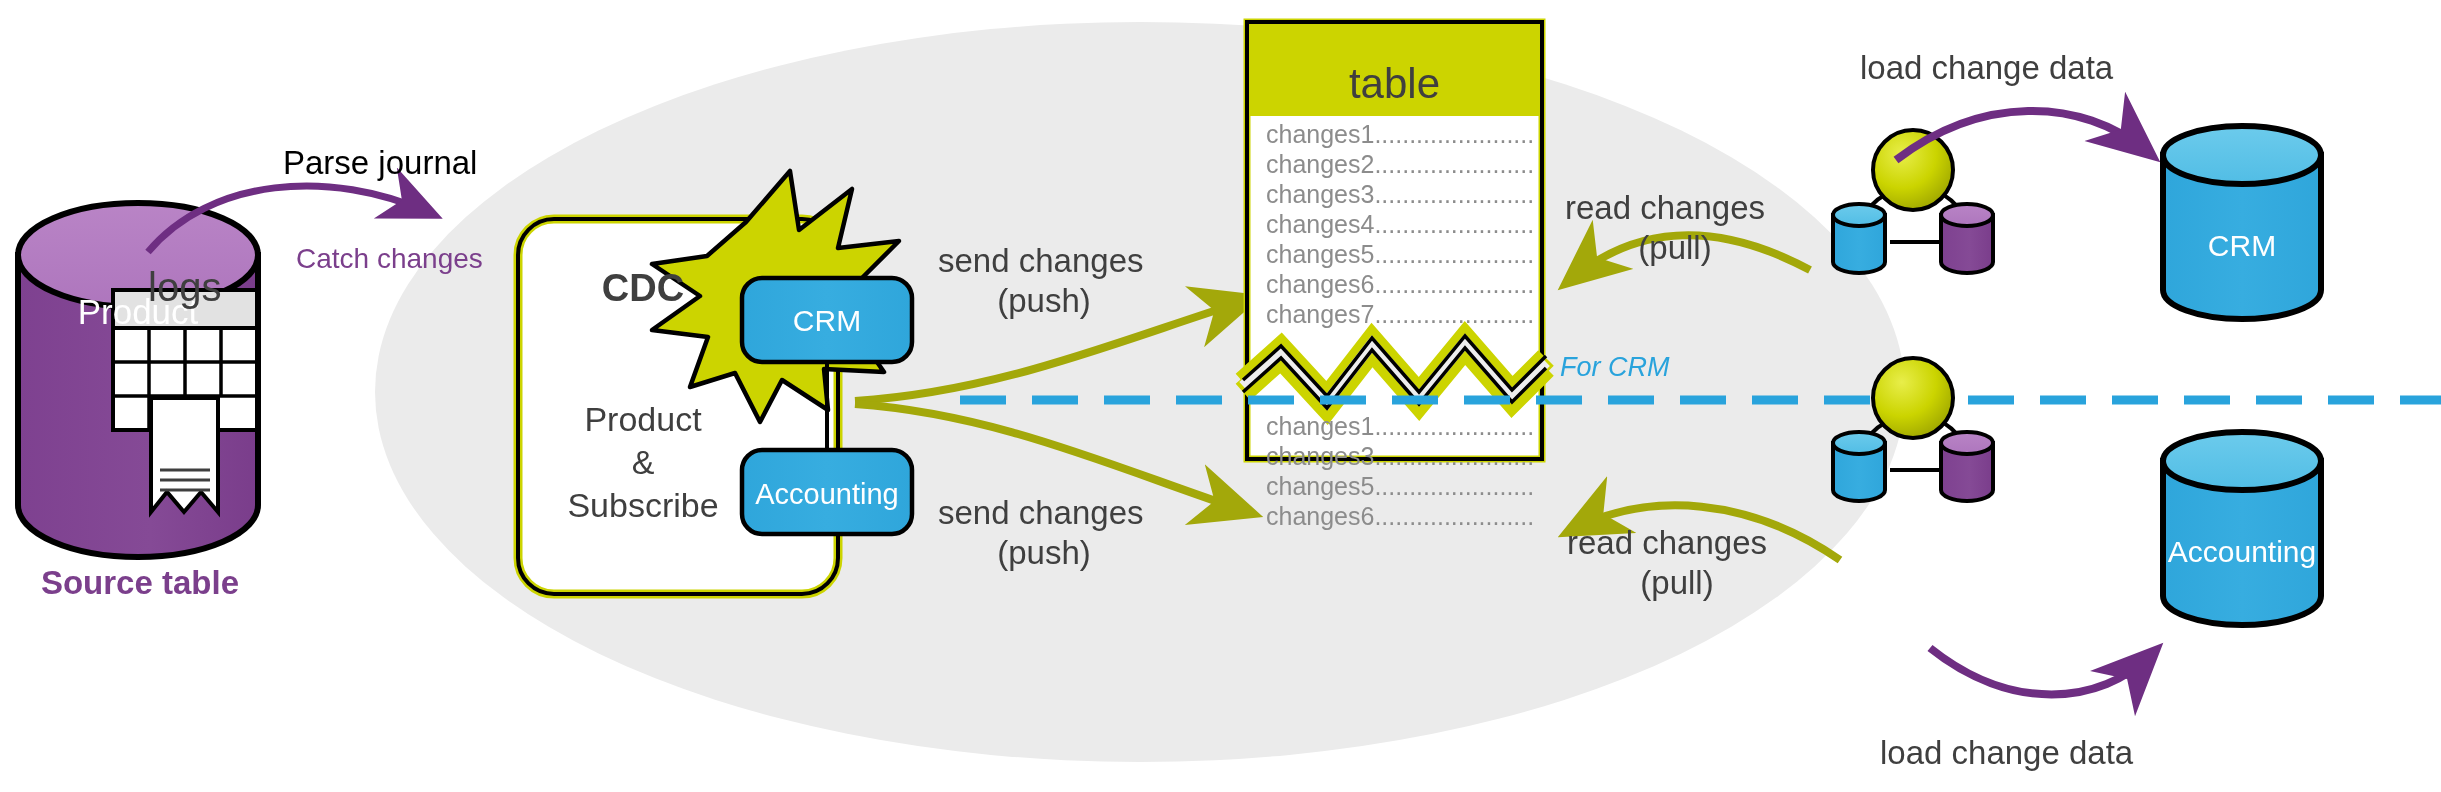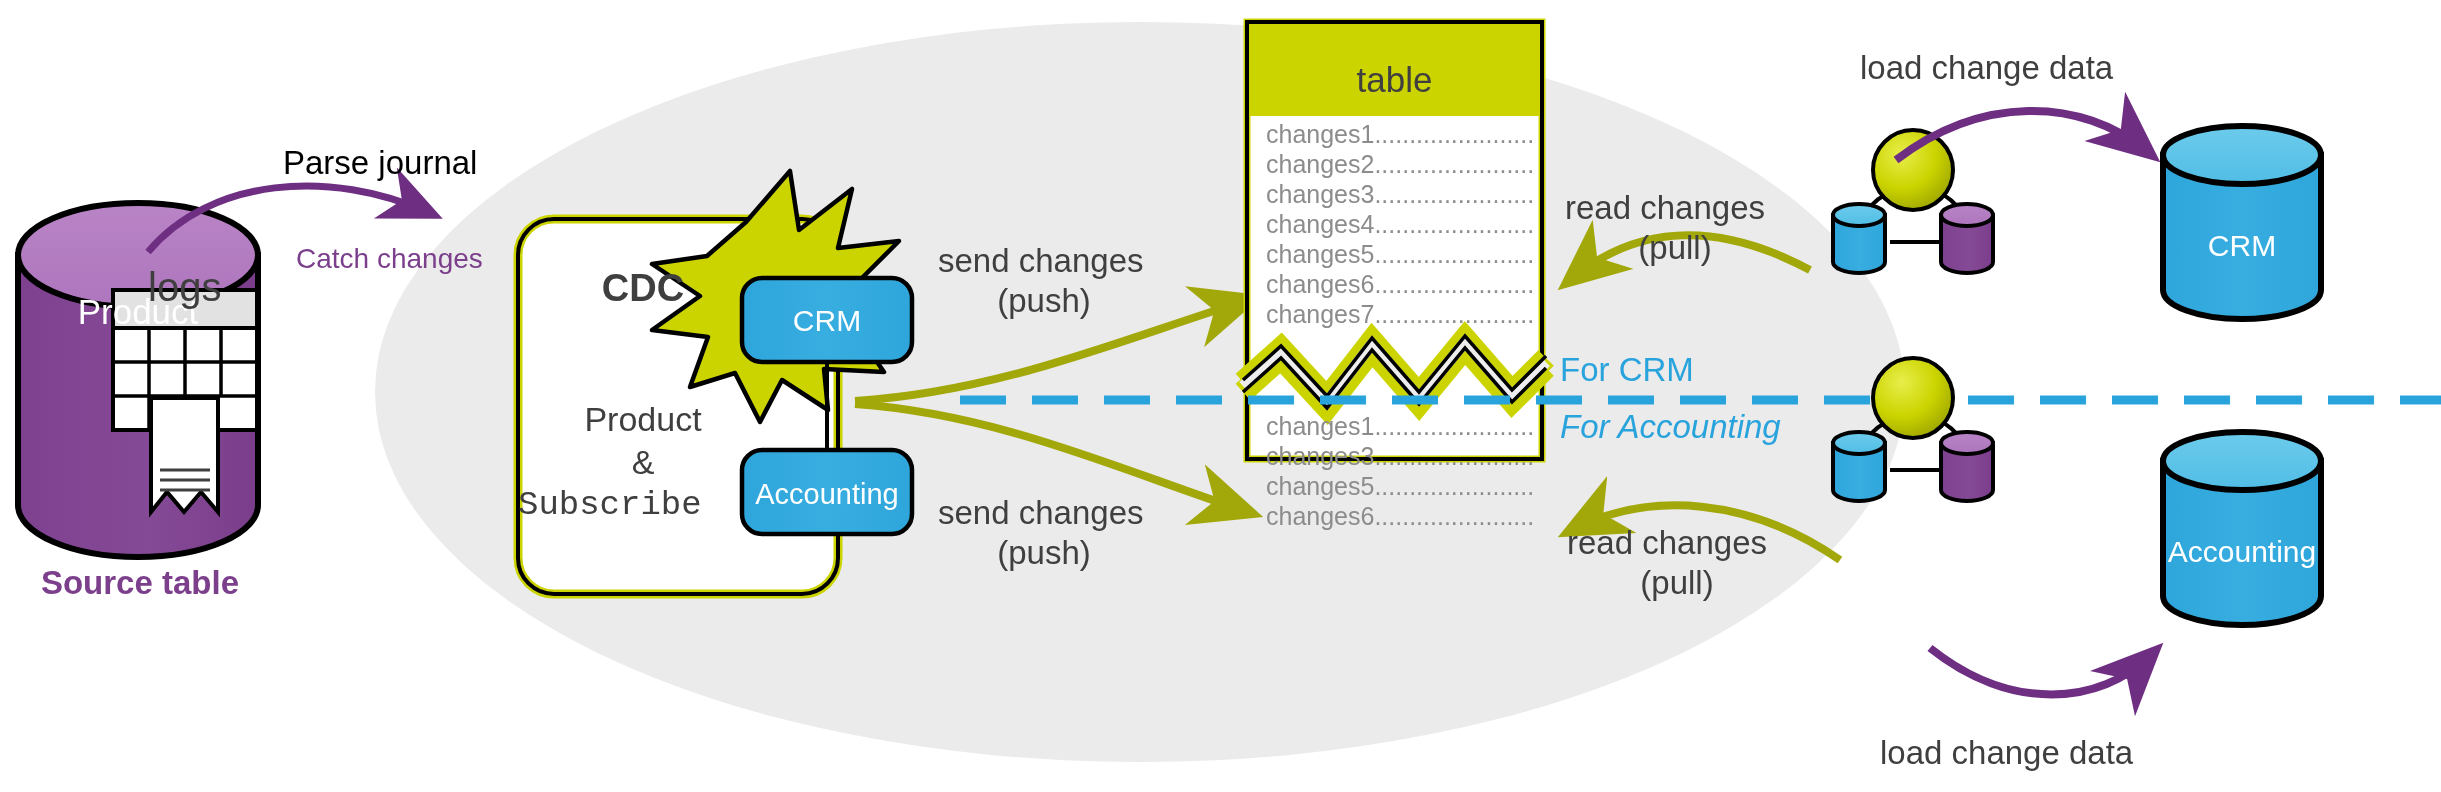--- a/index.html
+++ b/index.html
@@ -163,51 +163,50 @@
 
   <div class="txt" style="left:0px; top:565px; width:280px; text-align:center; font-size:33px; font-weight:bold; color:#7B3F8C;">Source table</div>
 
   <div class="txt" style="left:283px; top:145px; font-size:33px; color:#000000;">Parse journal</div>
   <div class="txt" style="left:296px; top:243px; font-size:28px; color:#7B3F8C;">Catch changes</div>
 
   <div class="txt" style="left:518px; top:267px; width:250px; text-align:center; font-size:38px; font-weight:bold; color:#3F3F3F;">CDC</div>
 
   <div class="txt" style="left:518px; top:400px; width:250px; text-align:center; font-size:34px; color:#3F3F3F;">Product</div>
   <div class="txt" style="left:518px; top:443px; width:250px; text-align:center; font-size:34px; color:#3F3F3F;">&amp;</div>
-  <div class="txt" style="left:518px; top:486px; width:250px; font-size:34px; color:#3F3F3F;font-family:Liberation Mono, monospace;">Subscribe</div>
+  <div class="txt" style="left:518px; top:486px; width:250px; text-align:center; font-size:34px; color:#3F3F3F;">Subscribe</div>
 
   <div class="txt" style="left:742px; top:304px; width:170px; text-align:center; font-size:30px; color:#ffffff;">CRM</div>
   <div class="txt" style="left:738px; top:478px; width:178px; text-align:center; font-size:29px; color:#ffffff;">Accounting</div>
 
   <div class="txt" style="left:938px; top:243px; font-size:33px; color:#3F3F3F;">send changes</div>
   <div class="txt" style="left:938px; top:283px; width:212px; text-align:center; font-size:33px; color:#3F3F3F;">(push)</div>
 
   <div class="txt" style="left:938px; top:495px; font-size:33px; color:#3F3F3F;">send changes</div>
   <div class="txt" style="left:938px; top:535px; width:212px; text-align:center; font-size:33px; color:#3F3F3F;">(push)</div>
 
-  <div class="txt" style="left:1250px; top:60px; width:289px; text-align:center; font-size:35px; color:#3F3F3F;">table</div>
+  <div class="txt" style="left:1250px; top:60px; width:289px; text-align:center; font-size:42px; color:#3F3F3F;">table</div>
 
   <div style="position:absolute; left:1266px; top:120px; width:270px;">
       <div class="txt" style="position: relative; font-size: 25px; color: rgb(140, 140, 140); height: 30px; white-space: pre; overflow: hidden;">changes1........................</div>
       <div class="txt" style="position: relative; font-size: 25px; color: rgb(140, 140, 140); height: 30px; white-space: pre; overflow: hidden;">changes2........................</div>
       <div class="txt" style="position: relative; font-size: 25px; color: rgb(140, 140, 140); height: 30px; white-space: pre; overflow: hidden;">changes3........................</div>
       <div class="txt" style="position: relative; font-size: 25px; color: rgb(140, 140, 140); height: 30px; white-space: pre; overflow: hidden;">changes4........................</div>
       <div class="txt" style="position: relative; font-size: 25px; color: rgb(140, 140, 140); height: 30px; white-space: pre; overflow: hidden;">changes5........................</div>
       <div class="txt" style="position: relative; font-size: 25px; color: rgb(140, 140, 140); height: 30px; white-space: pre; overflow: hidden;">changes6........................</div>
       <div class="txt" style="position: relative; font-size: 25px; color: rgb(140, 140, 140); height: 30px; white-space: pre; overflow: hidden;">changes7........................</div>
     </div>
   <div style="position:absolute; left:1266px; top:412px; width:270px;">
       <div class="txt" style="position: relative; font-size: 25px; color: rgb(140, 140, 140); height: 30px; white-space: pre; overflow: hidden;">changes1........................</div>
       <div class="txt" style="position: relative; font-size: 25px; color: rgb(140, 140, 140); height: 30px; white-space: pre; overflow: hidden;">changes3........................</div>
       <div class="txt" style="position: relative; font-size: 25px; color: rgb(140, 140, 140); height: 30px; white-space: pre; overflow: hidden;">changes5........................</div>
       <div class="txt" style="position: relative; font-size: 25px; color: rgb(140, 140, 140); height: 30px; white-space: pre; overflow: hidden;">changes6........................</div>
     </div>
 
-  <div class="txt" style="left:1560px; top:352px; font-size:33px; color:#29A3DC;">For CRM</div>
-  <div class="txt" style="left:1560px; top:409px; font-size:33px; font-style:italic; color:#29A3DC;">For Accounting</div>
+  <div class="txt" style="left:1560px; top:352px; font-size:27px; font-style:italic; color:#29A3DC;">For CRM</div>
 
   <div class="txt" style="left:1565px; top:190px; font-size:33px; color:#3F3F3F;">read changes</div>
   <div class="txt" style="left:1565px; top:230px; width:220px; text-align:center; font-size:33px; color:#3F3F3F;">(pull)</div>
 
   <div class="txt" style="left:1567px; top:525px; font-size:33px; color:#3F3F3F;">read changes</div>
   <div class="txt" style="left:1567px; top:565px; width:220px; text-align:center; font-size:33px; color:#3F3F3F;">(pull)</div>
 
   <div class="txt" style="left:1860px; top:50px; font-size:33px; color:#3F3F3F;">load change data</div>
   <div class="txt" style="left:1880px; top:735px; font-size:33px; color:#3F3F3F;">load change data</div>
 

